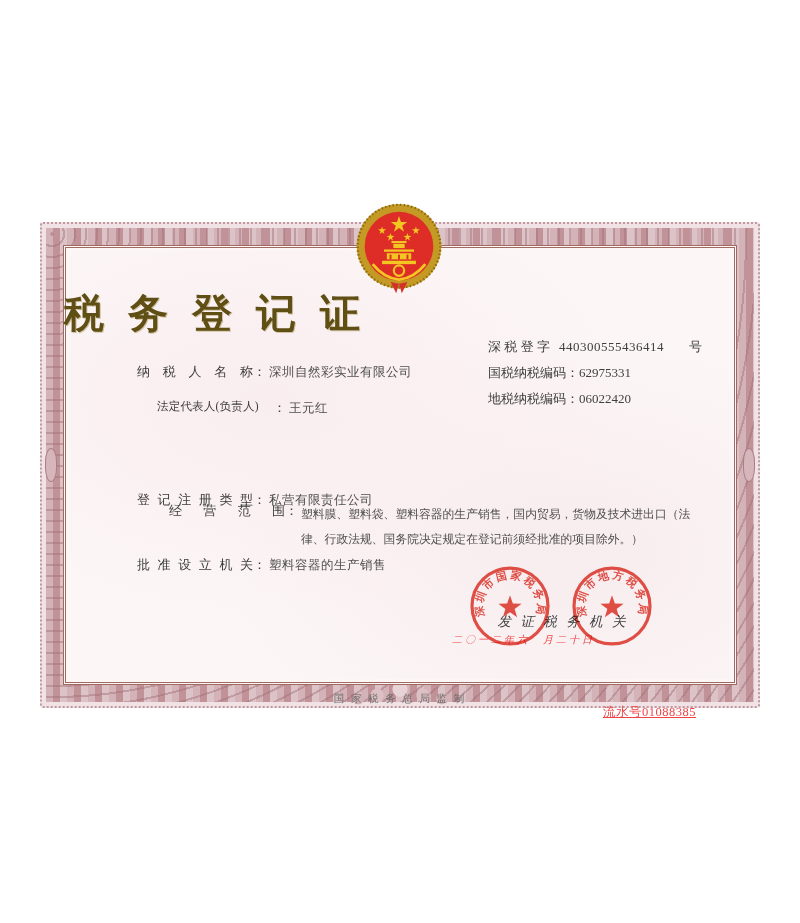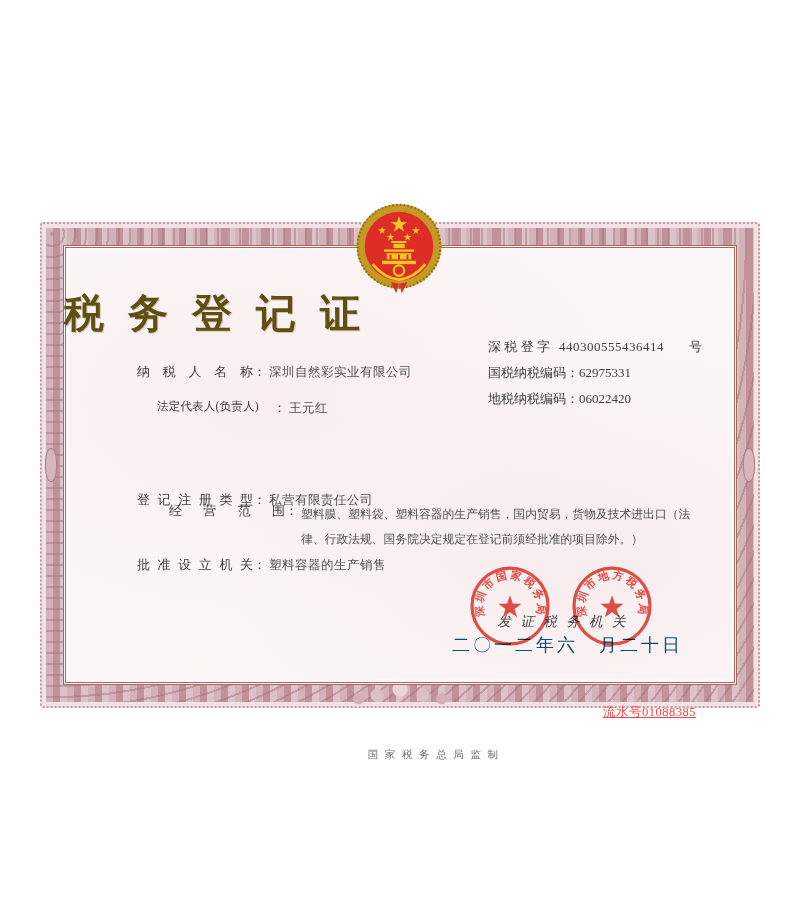--- a/index.html
+++ b/index.html
@@ -53,27 +53,27 @@
       vertical-align:top; color:#3d3d3d; }
   .field-label.tight { font-size:11.5px; text-align:left; text-align-last:left; letter-spacing:.2px; }
   .field-colon { display:inline-block; width:16px; color:#3d3d3d; }
   .field-value { color:#4f4f4f; font-size:12.5px; letter-spacing:.5px; }
   .field-row.multiline { white-space:normal; width:560px; }
   .field-row.multiline .field-value { display:inline-block; vertical-align:top; max-width:412px; font-size:11.8px; line-height:25px; letter-spacing:0; }
 
   
   .issuer-caption { position:absolute; left:428px; top:391px; width:190px; text-align:center;
       font-size:13.5px; color:#3f3f3f; letter-spacing:3px; z-index:2;font-style:italic; }
-  .issue-date { position:absolute; left:412px; top:411px; font-size:18px; color:#0c4a6e; letter-spacing:3px; z-index:2; }
+  .issue-date { position:absolute; left:412px; top:411px; font-size:10px; color:#ef4444; letter-spacing:3px; z-index:2;font-style:italic; }
   .seal { position:absolute; width:86px; height:86px; z-index:3; opacity:.88; mix-blend-mode:multiply; }
   .seal-1 { left:427px; top:341px; }
   .seal-2 { left:529px; top:341px; }
 
   
-  .footer-supervisor { position:absolute; left:300px; top:748px; width:200px; text-align:right;
+  .footer-supervisor { position:absolute; left:300px; top:692px; width:200px; text-align:center;
       font-size:10.5px; color:#6f6f6f; letter-spacing:2px; }
   .footer-serial { position:absolute; left:603px; top:704px; font-size:12.5px; color:#ef4444; letter-spacing:.5px;text-decoration:underline; }
 </style>
 </head>
 <body>
 
 <div class="page">
 
   <div class="certificate">
     <div class="frame-lace"></div>

